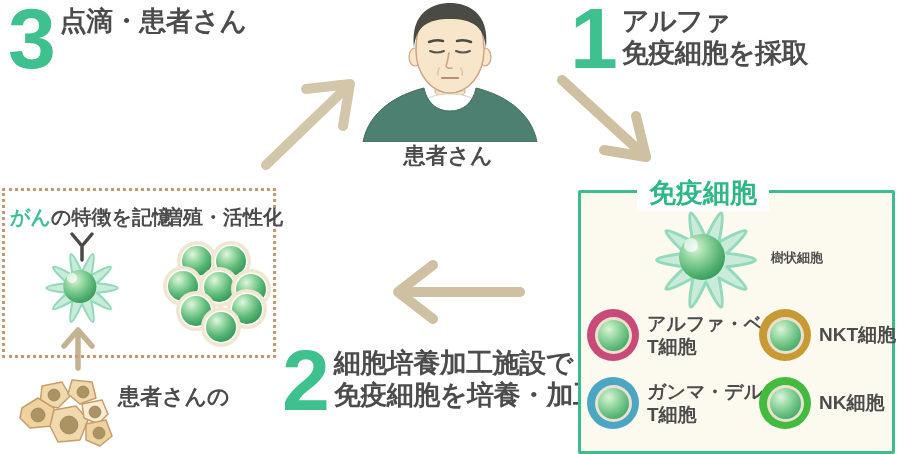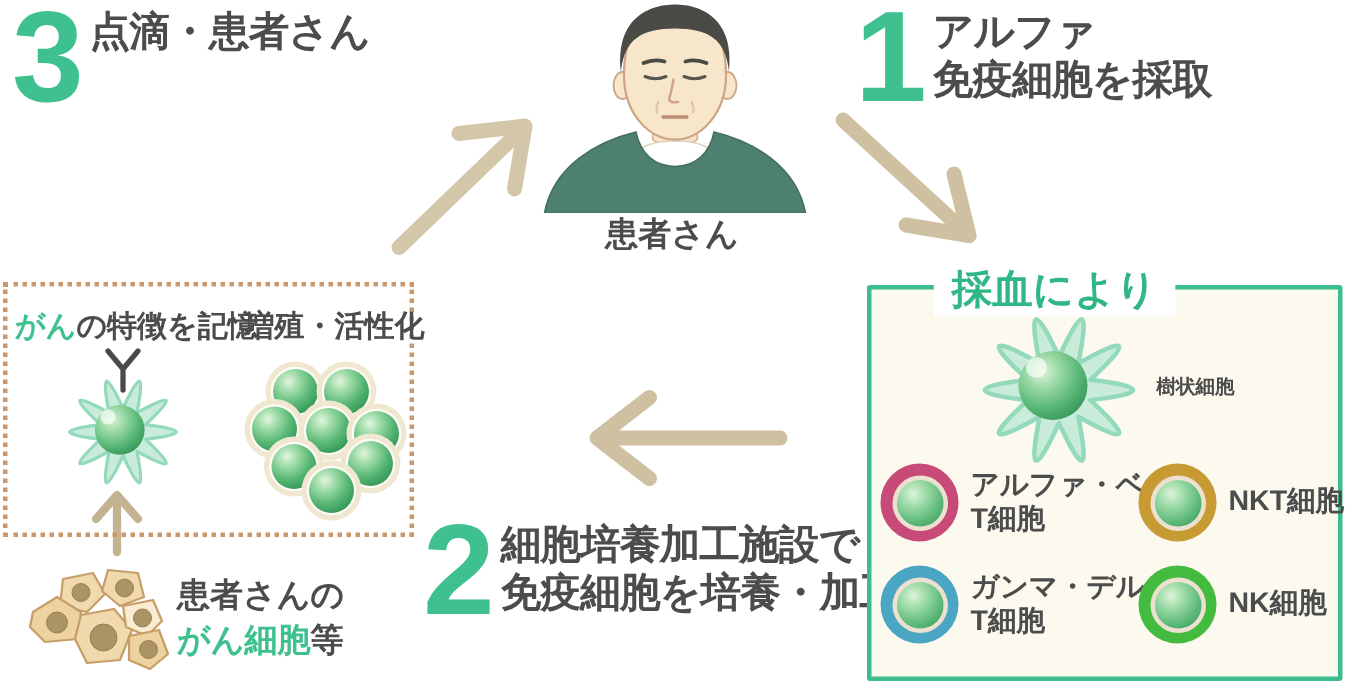--- a/index.html
+++ b/index.html
@@ -202,27 +202,24 @@
       <circle cx="40" cy="21" r="6"></circle>
         <circle cx="69" cy="18" r="6"></circle>
         <circle cx="24" cy="41" r="7"></circle>
       <circle cx="55" cy="51" r="9"></circle>
         <circle cx="81" cy="38" r="6"></circle>
         <circle cx="85" cy="59" r="6"></circle>
     </g>
   </svg>
   <div class="cancer-label">
     <div>患者さんの</div>
-    <div>
-      <span class="green">がん細胞</span><span>等</span>
-    </div>
   </div>
 
   <div class="immune-box">
-    <div class="immune-title">採血により</div>
+    <div class="immune-title">免疫細胞</div>
 
     <svg class="abs" style="left:60px;top:12px;" width="130" height="110" viewBox="-65 -55 130 110">
       <defs>
         <radialGradient id="gradD" cx="35%" cy="30%" r="80%">
           <stop offset="0%" stop-color="#ddf3d9"></stop>
             <stop offset="30%" stop-color="#9bdaa6"></stop>
           <stop offset="65%" stop-color="#5bb878"></stop>
             <stop offset="100%" stop-color="#2f9355"></stop>
         </radialGradient>
       </defs>

